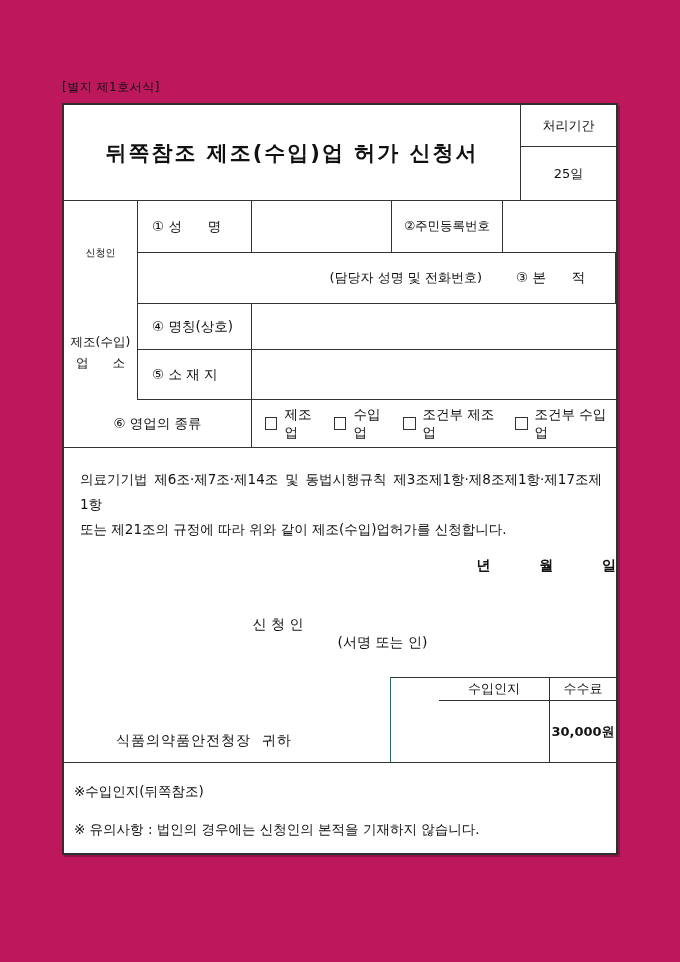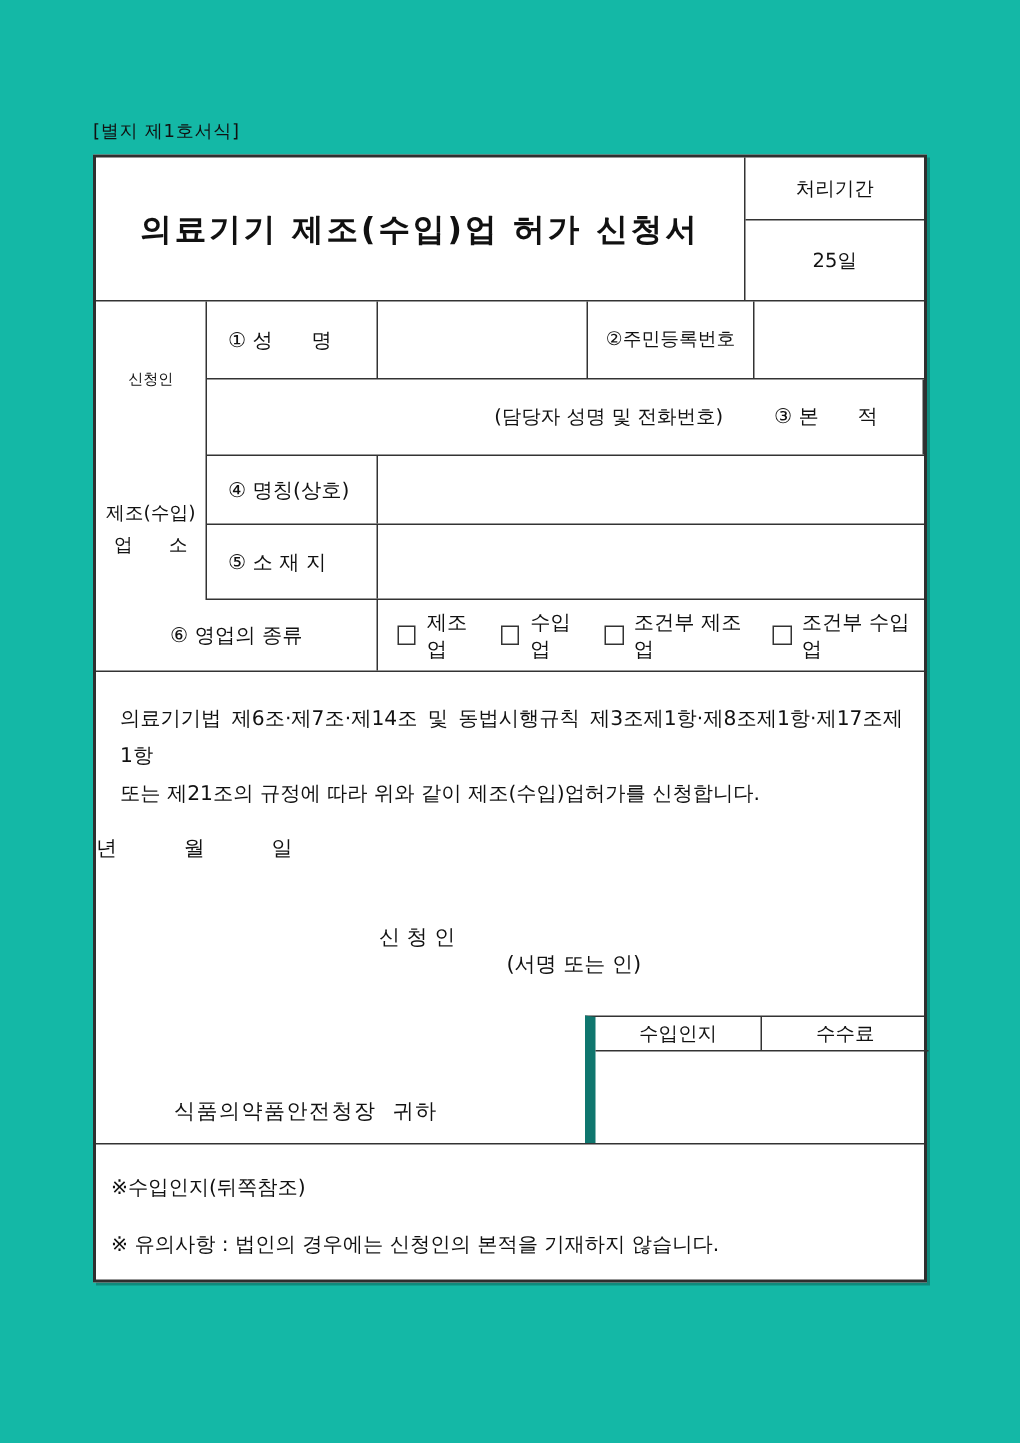--- a/index.html
+++ b/index.html
@@ -1,35 +1,35 @@
 <!DOCTYPE html>
 <html><head>
 <meta charset="utf-8">
 <style>
   * { margin:0; padding:0; box-sizing:border-box; }
   html,body { background:#fff; }
   body { font-family:"DejaVu Sans", sans-serif; color:#111; }
-  .page { position:relative; width:680px; height:962px; background:#14b8a6; overflow:hidden; }
+  .page { position:relative; width:680px; height:962px; background:#be185d; overflow:hidden; }
 
   .page-label { position:absolute; left:62px; top:79px; font-size:12px; letter-spacing:0.5px; }
 
   .formbox {
     position:absolute; left:62px; top:103px; width:556px; height:752px;
     border:2px solid #2f2f2f; background:#fff;
     display:flex; flex-direction:column;
     box-shadow:2px 2px 0 rgba(0,0,0,0.25);
   }
   .row { display:flex; flex-direction:row; }
   .cell { display:flex; align-items:center; }
   .pre { white-space:pre; }
 
   
   .title-row { height:96px; border-bottom:1px solid #333; }
   .title-cell { flex:1; justify-content:center; font-size:21px; font-weight:bold; letter-spacing:2px; }
-  .proc-col { width:120px; border-left:1px solid #333; display:flex; flex-direction:column; }
+  .proc-col { width:96px; border-left:1px solid #333; display:flex; flex-direction:column; }
   .proc-header { height:42px; border-bottom:1px solid #333; display:flex; align-items:center; justify-content:center; font-size:13px; }
   .proc-value { flex:1; display:flex; align-items:center; justify-content:center; font-size:13px; }
 
   
   .group { display:flex; flex-direction:row; }
   .g1 { height:103px; }
   .g2 { height:96px; }
   .span-label { width:74px; border-right:1px solid #333; justify-content:center; text-align:center; font-size:10px; }
   .two-line { flex-direction:column; justify-content:center; line-height:1.7; font-size:12.5px; }
   .group-rows { flex:1; display:flex; flex-direction:column; }
@@ -48,47 +48,47 @@
   .r6 { height:48px; border-bottom:1px solid #333; }
   .r6-label { width:188px; border-right:1px solid #333; justify-content:center; font-size:13.5px; white-space:pre; }
   .checks { flex:1; padding-left:13px; gap:11px; font-size:13.5px; }
   .chk { display:inline-flex; align-items:center; }
   .chk .box { display:inline-block; width:13px; height:13px; border:1.5px solid #333; margin-right:7px; background:#fff; }
 
   
   .bodyrow { position:relative; height:315px; border-bottom:1px solid #333; }
   .decl { position:absolute; top:19px; left:16px; right:14px; font-size:13.5px; line-height:25px; }
   .dl1 { text-align:justify; text-align-last:justify; }
-  .dateline { position:absolute; top:109px; left:0; right:0; text-align:left; font-size:14px; white-space:pre; }
+  .dateline { position:absolute; top:109px; left:0; right:0; text-align:right; font-size:14px; white-space:pre;font-weight:bold; }
   .signline { position:absolute; top:152px; left:153px; font-size:14px; white-space:pre; }
   .signnote { margin-left:85px; }
   .recipient { position:absolute; top:243px; left:52px; font-size:14px; white-space:pre; letter-spacing:1px;margin-top:41px; }
 
-  .feetable { position:absolute; top:229px; bottom:0; left:326px; right:0; border-left:7px solid #0f766e; border-top:1px solid #333; display:flex; flex-direction:row; }
+  .feetable { position:absolute; top:229px; bottom:0; left:326px; right:0; border-left:1px solid #0f766e; border-top:1px solid #333; display:flex; flex-direction:column;padding-left:48px; }
   .fee-head { height:23px; border-bottom:1px solid #333; }
   .fee-body { flex:1;font-weight:bold; }
   .fee-cell { width:111px; border-right:1px solid #333; display:flex; align-items:center; justify-content:center; font-size:13px; }
   .fee-cell.last { flex:1; border-right:none; }
 
   
   .notesrow { position:relative; flex:1; font-size:13.5px; }
   .note1 { position:absolute; top:20px; left:10px; }
   .note2 { position:absolute; top:58px; left:10px; }
 </style>
 </head>
 <body>
 
 <div class="page">
 
   <div class="page-label">[별지 제1호서식]</div>
 
   <div class="formbox">
 
     <div class="row title-row">
-      <div class="cell title-cell">의료기기 제조(수입)업 허가 신청서</div>
+      <div class="cell title-cell">뒤쪽참조 제조(수입)업 허가 신청서</div>
       <div class="proc-col">
         <div class="proc-header">처리기간</div>
         <div class="proc-value">25일</div>
       </div>
     </div>
 
     <div class="group g1">
       <div class="cell span-label">신청인</div>
       <div class="group-rows">
         <div class="row sub1">

